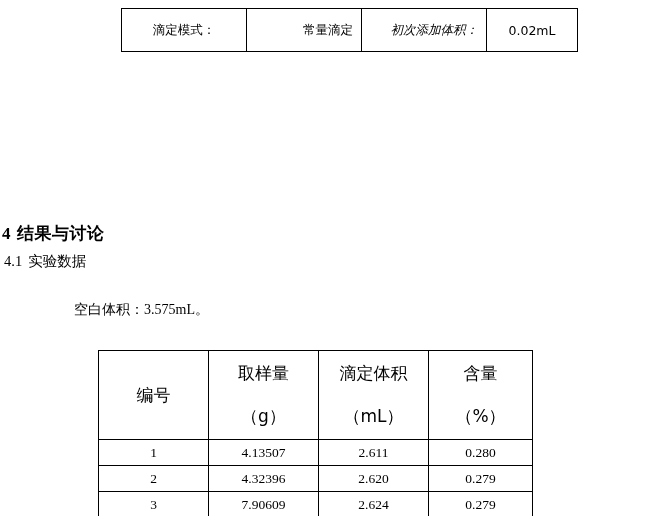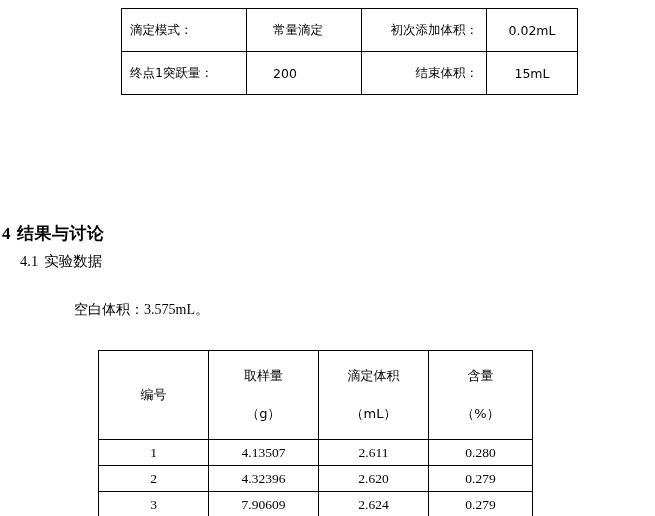--- a/index.html
+++ b/index.html
@@ -28,31 +28,32 @@
     border: 1px solid #000000;
     height: 42px;
     padding: 0 8px;
     font-size: 12.5px;
     font-family: "DejaVu Sans", "Liberation Sans", sans-serif;
     vertical-align: middle;
     white-space: nowrap;
   }
   .params-table td.label-left {
     width: 108px;
-    text-align: left;
+    text-align: center;
     margin-top: 12px;
   }
   .params-table td.value-mid {
     width: 80px;
-    text-align: left;
+    text-align: right;
     padding-left: 26px;
   }
   .params-table td.label-right {
     width: 108px;
     text-align: right;
+    font-style: italic;
   }
   .params-table td.value-right {
     width: 74px;
     text-align: center;
     margin-left: 28px;
   }
 
   
   .h1 {
     position: absolute;
@@ -63,21 +64,21 @@
     font-family: "DejaVu Sans", "Liberation Sans", sans-serif;
     letter-spacing: 0.5px;
     margin-top: 28px;
   }
   .h1 .num {
     font-family: "Liberation Serif", serif;
     margin-right: 6px;
   }
   .h2 {
     position: absolute;
-    left: 20px;
+    left: 4px;
     top: 252px;
     font-size: 14.5px;
     font-family: "DejaVu Sans", "Liberation Sans", sans-serif;
   }
   .h2 .num {
     font-family: "Liberation Serif", serif;
     margin-right: 6px;
   }
 
   .para {
@@ -99,21 +100,21 @@
     top: 350px;
     border-collapse: collapse;
     table-layout: fixed;
   }
   .data-table th,
   .data-table td {
     border: 1px solid #000000;
     text-align: center;
     vertical-align: middle;
     font-weight: normal;
-    font-size: 13px;
+    font-size: 17px;
     font-family: "DejaVu Sans", "Liberation Sans", sans-serif;
   }
   .data-table th {
     height: 88px;
     padding: 0 4px;
   }
   .data-table th .l1 { display: block; }
   .data-table th .l2 { display: block; margin-top: 20px; }
   .data-table col.c1 { width: 110px; }
   .data-table col.c2 { width: 110px; }
@@ -129,26 +130,20 @@
 <body>
 
 <table class="params-table">
   <tbody>
     <tr>
       <td class="label-left">滴定模式：</td>
       <td class="value-mid">常量滴定</td>
       <td class="label-right">初次添加体积：</td>
       <td class="value-right">0.02mL</td>
     </tr>
-    <tr>
-      <td class="label-left">终点1突跃量：</td>
-      <td class="value-mid">200</td>
-      <td class="label-right">结束体积：</td>
-      <td class="value-right">15mL</td>
-    </tr>
   </tbody>
 </table>
 
 <div class="h1">
   <span class="num">4</span><span>结果与讨论</span>
 </div>
 
 <div class="h2">
   <span class="num">4.1</span><span>实验数据</span>
 </div>

